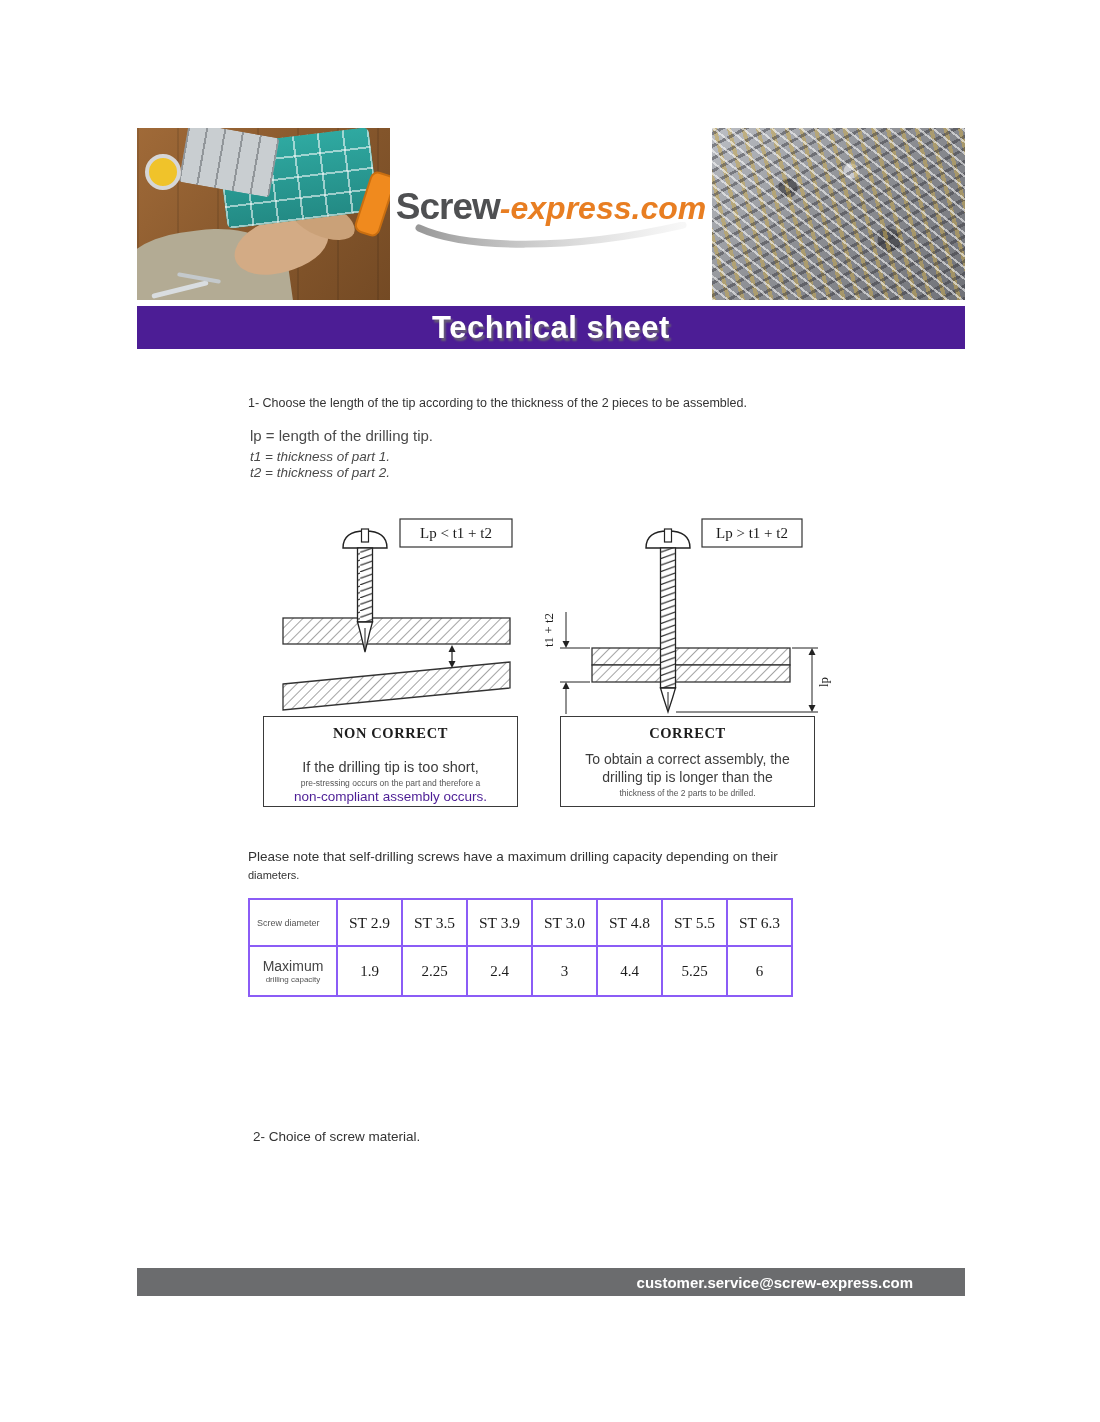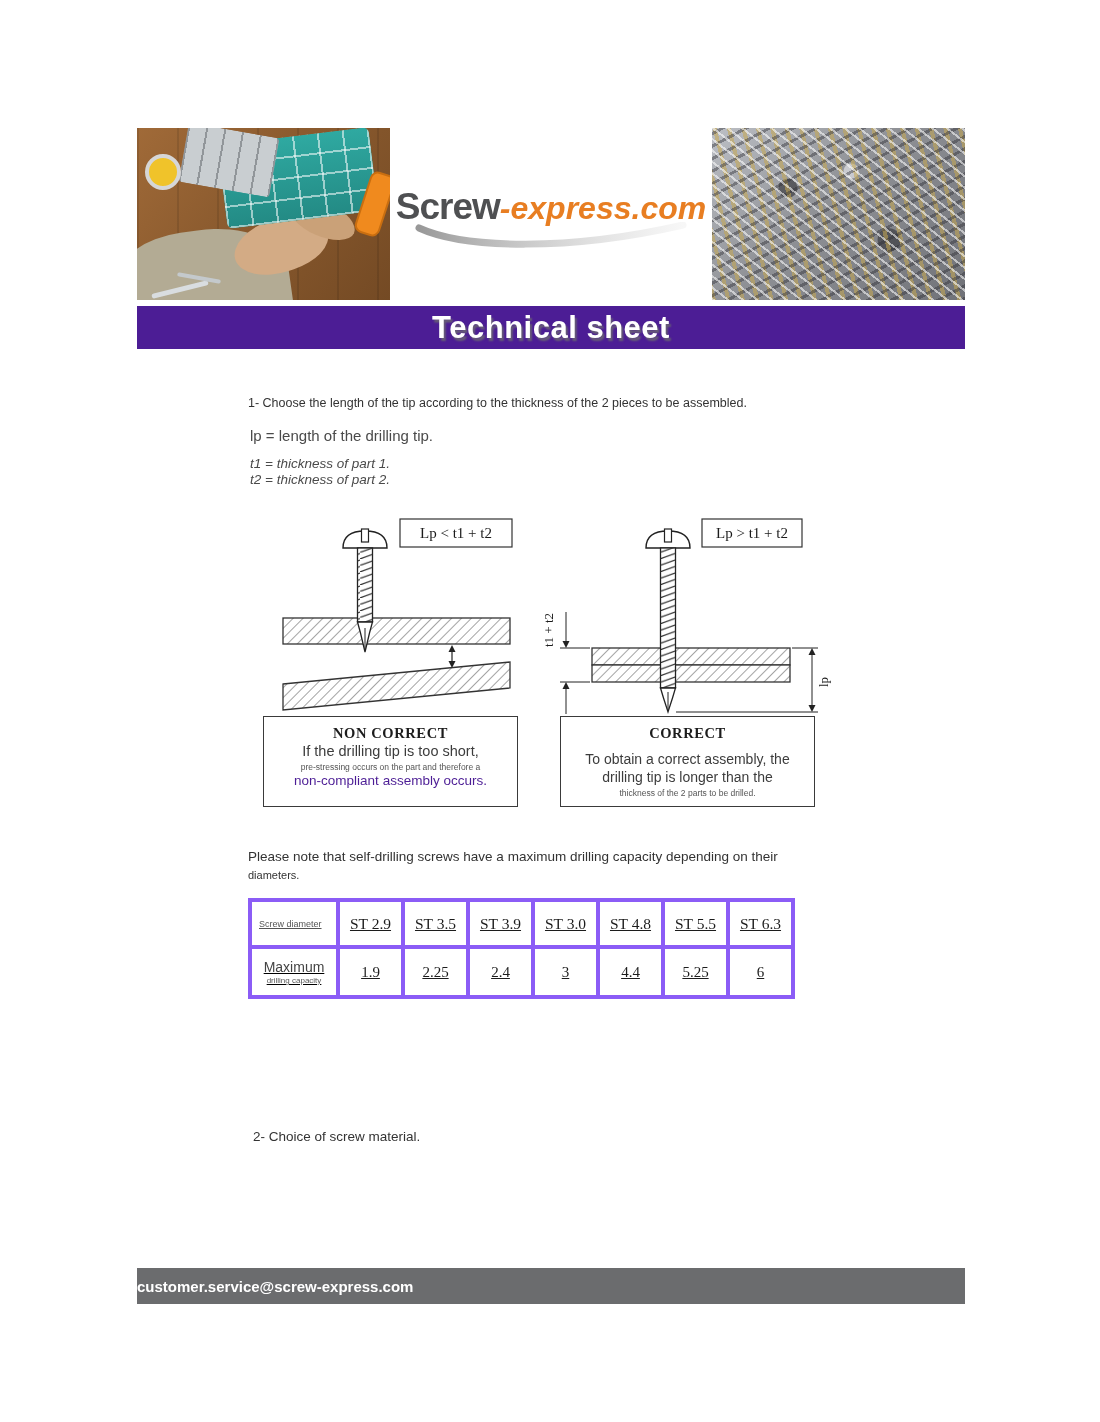--- a/index.html
+++ b/index.html
@@ -50,61 +50,61 @@
 
   
   .title-bar { position:absolute; left:137px; top:306px; width:828px; height:43px; background:#4c1d95;
       display:flex; align-items:center; justify-content:center; }
   .title-bar span { color:#fff; font-weight:bold; font-size:31px; letter-spacing:0.5px;
       text-shadow:2px 3px 2px rgba(110,110,110,0.8); }
 
   
   .step1-heading { position:absolute; left:248px; top:396px; font-size:12.5px; color:#333; }
   .legend { position:absolute; left:250px; top:427px; color:#4a4a4a; }
-  .legend-l1 { font-size:15px; margin-bottom:12px; }
+  .legend-l1 { font-size:15px; margin-bottom:5px; }
   .legend-l2 { font-size:13.5px; line-height:1.18;font-style:italic; }
 
   .diagram { position:absolute; left:240px; top:505px; }
   .formula { font-family:"Liberation Serif", serif; font-size:15px; fill:#1b1b1b; text-anchor:middle; }
   .dim-label { font-family:"Liberation Serif", serif; font-size:13px; fill:#1b1b1b; text-anchor:middle; }
 
   
   .info-box { position:absolute; top:716px; width:255px; height:91px; border:1.5px solid #3a3a3a; background:#fff; text-align:center; }
   .box-left { left:263px; }
   .box-right { left:560px; }
   .box-title { font-family:"Liberation Serif", serif; font-weight:bold; font-size:14.5px; letter-spacing:0.6px; color:#1c1c1c; margin-top:8px; }
-  .nc-l1 { font-size:14.5px; color:#3c3c3c; margin-top:1px; }
+  .nc-l1 { font-size:14.5px; color:#3c3c3c; margin-top:17px; }
   .nc-l2 { font-size:8.5px; color:#555; margin-top:3px; }
   .nc-l3 { font-size:13.5px; color:#4c1d95; margin-top:1px; }
   .c-l1 { font-size:14px; color:#3c3c3c; margin-top:9px; }
   .c-l2 { font-size:14px; color:#3c3c3c; margin-top:2px; }
   .c-l3 { font-size:8.5px; color:#555; margin-top:3px; }
 
   
   .note { position:absolute; left:248px; top:849px; color:#333; }
   .note-l1 { font-size:13.5px; }
   .note-l2 { font-size:11px; margin-top:5px; }
 
   .cap-table { position:absolute; left:248px; top:898px; border-collapse:collapse; background:#fff;
       font-family:"Liberation Serif", serif; }
-  .cap-table td { border:4px solid #8b5cf6; text-align:center; vertical-align:middle;text-decoration:underline; }
+  .cap-table td { border:2px solid #8b5cf6; text-align:center; vertical-align:middle; }
   .cap-table .c-first { width:88px; }
   .cap-table .row1 td { height:47px; }
   .cap-table .row2 td { height:50px; }
   .cap-table td.dia { width:65px; font-size:15.5px; color:#1c1c1c; }
   .cap-table td.cap { width:65px; font-size:15px; color:#1c1c1c; }
   .cell-label1 { font-family:"Liberation Sans", sans-serif; font-size:9px; color:#555; text-align:left !important; padding-left:7px; }
   .maxi { font-family:"Liberation Sans", sans-serif; font-size:14px; color:#444; }
   .maxi-sub { font-family:"Liberation Sans", sans-serif; font-size:8px; color:#555; margin-top:1px; }
 
   .step2-heading { position:absolute; left:253px; top:1129px; font-size:13.5px; color:#333; }
 
   
-  .footer-bar { position:absolute; left:137px; top:1268px; width:828px; height:36px; background:#6b6c6e;
-      display:flex; align-items:center; }
+  .footer-bar { position:absolute; left:137px; top:1268px; width:828px; height:28px; background:#6b6c6e;
+      display:flex; align-items:center; justify-content:flex-end; padding-right:52px; }
   .footer-bar span { color:#fff; font-weight:bold; font-size:15px; }
 </style>
 </head>
 <body>
 
 <div class="page">
 
   <div class="header-band">
     <div class="photo photo-left">
       <div class="deco deco-sleeve"></div>

